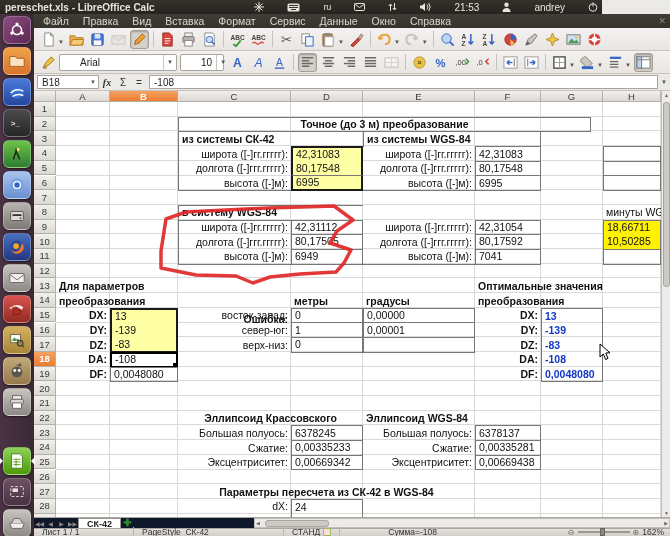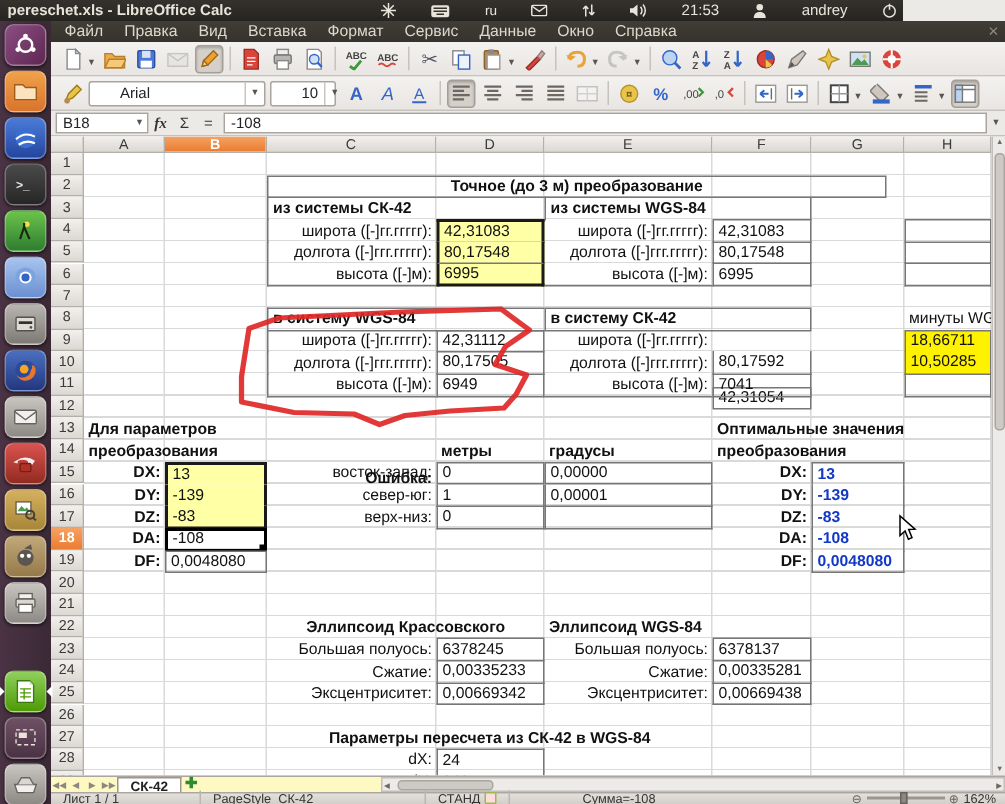--- a/index.html
+++ b/index.html
@@ -87,21 +87,21 @@
   .cell.sel{border:2px solid #000;}
   .selhandle{position:absolute;width:4px;height:4px;background:#000;right:-1px;bottom:-1px;}
 
   
   .vscroll{position:absolute;left:661px;top:91px;width:9px;height:426px;background:#ecebe9;
     border-left:1px solid #c2beb9;z-index:2;}
   .vthumb{position:absolute;left:1px;width:7px;border-radius:3px;background:#cdc9c4;border:1px solid #aaa59f;}
   .sbarrow{position:absolute;width:9px;font-size:5px;color:#6d6962;text-align:center;}
 
   
-  .tabbar{position:absolute;left:34px;top:517px;width:636px;height:11px;background:#fef9c3;
+  .tabbar{position:absolute;left:34px;top:517px;width:636px;height:11px;background:#0f172a;
     border-top:1px solid #aba69f;display:flex;align-items:stretch;font-size:8.5px;z-index:3;}
   .navbtn{width:11px;display:flex;align-items:center;justify-content:center;color:#8c8780;font-size:6px;}
   .sheettab{background:#fff;border:1px solid #9b968f;border-bottom:none;padding:0 8px;
     display:flex;align-items:center;font-weight:bold;color:#222;font-size:9px;}
   .addsheet{width:13px;display:flex;align-items:center;justify-content:center;}
   .addsheet span{color:#2e8b2e;font-weight:bold;font-size:10px;line-height:1;}
   .hscroll{flex:1;margin-left:120px;background:#ecebe9;border:1px solid #c2beb9;position:relative;}
   .hthumb{position:absolute;left:10px;top:1px;width:64px;height:7px;background:#cdc9c4;
     border:1px solid #aaa59f;border-radius:3px;}
   .hs-l{position:absolute;left:1px;top:1px;color:#6d6962;font-size:5px;}
@@ -662,26 +662,25 @@
       <div class="cell y BL BR bb" style="left: 257px; top: 69.8px; width: 72px; height: 15.7px;">80,17548</div>
       <div class="cell r" style="left: 329px; top: 69.8px; width: 112px; height: 15.7px;">долгота ([-]ггг.ггггг):</div>
       <div class="cell bl br bb" style="left: 441px; top: 69.8px; width: 66px; height: 15.7px;">80,17548</div>
       <div class="cell bl br bb" style="left: 569px; top: 69.8px; width: 58px; height: 15.7px;"></div>
       <div class="cell r bl bb" style="left: 144px; top: 84.5px; width: 113px; height: 15.7px;">высота ([-]м):</div>
       <div class="cell y BL BR BB" style="left: 257px; top: 84.5px; width: 72px; height: 15.7px;">6995</div>
       <div class="cell r bb" style="left: 329px; top: 84.5px; width: 112px; height: 15.7px;">высота ([-]м):</div>
       <div class="cell bl br bb" style="left: 441px; top: 84.5px; width: 66px; height: 15.7px;">6995</div>
       <div class="cell bl br bb" style="left: 569px; top: 84.5px; width: 58px; height: 15.7px;"></div>
       <div class="cell b bt bl bb" style="left: 144px; top: 113.9px; width: 185px; height: 15.7px;">в систему WGS-84</div>
-      <div class="cell b bt bl br bb" style="left: 329px; top: 113.9px; width: 178px; height: 15.7px;">в систему СК-42</div>
       <div class="cell " style="left: 569px; top: 113.9px; width: 58px; height: 15.7px;">минуты WGS-84</div>
       <div class="cell r bl" style="left: 144px; top: 128.6px; width: 113px; height: 15.7px;">широта ([-]гг.ггггг):</div>
       <div class="cell bt bl br bb" style="left: 257px; top: 128.6px; width: 72px; height: 15.7px;">42,31112</div>
       <div class="cell r" style="left: 329px; top: 128.6px; width: 112px; height: 15.7px;">широта ([-]гг.ггггг):</div>
-      <div class="cell bt bl br bb" style="left: 441px; top: 128.6px; width: 66px; height: 15.7px; margin-top: 38px;">42,31054</div>
+      <div class="cell bt bl br bb" style="left: 441px; top: 128.6px; width: 66px; height: 15.7px;">42,31054</div>
       <div class="cell Y bt bl br bb" style="left: 569px; top: 128.6px; width: 58px; height: 15.7px;">18,66711</div>
       <div class="cell r bl" style="left: 144px; top: 143.3px; width: 113px; height: 15.7px;">долгота ([-]ггг.ггггг):</div>
       <div class="cell bl br bb" style="left: 257px; top: 143.3px; width: 72px; height: 15.7px;">80,17505</div>
       <div class="cell r" style="left: 329px; top: 143.3px; width: 112px; height: 15.7px;">долгота ([-]ггг.ггггг):</div>
       <div class="cell bl br bb" style="left: 441px; top: 143.3px; width: 66px; height: 15.7px;">80,17592</div>
       <div class="cell Y bl br bb" style="left: 569px; top: 143.3px; width: 58px; height: 15.7px;">10,50285</div>
       <div class="cell r bl bb" style="left: 144px; top: 158px; width: 113px; height: 15.7px;">высота ([-]м):</div>
       <div class="cell bl br bb" style="left: 257px; top: 158px; width: 72px; height: 15.7px;">6949</div>
       <div class="cell r bb" style="left: 329px; top: 158px; width: 112px; height: 15.7px;">высота ([-]м):</div>
       <div class="cell bl br bb" style="left: 441px; top: 158px; width: 66px; height: 15.7px;">7041</div>

